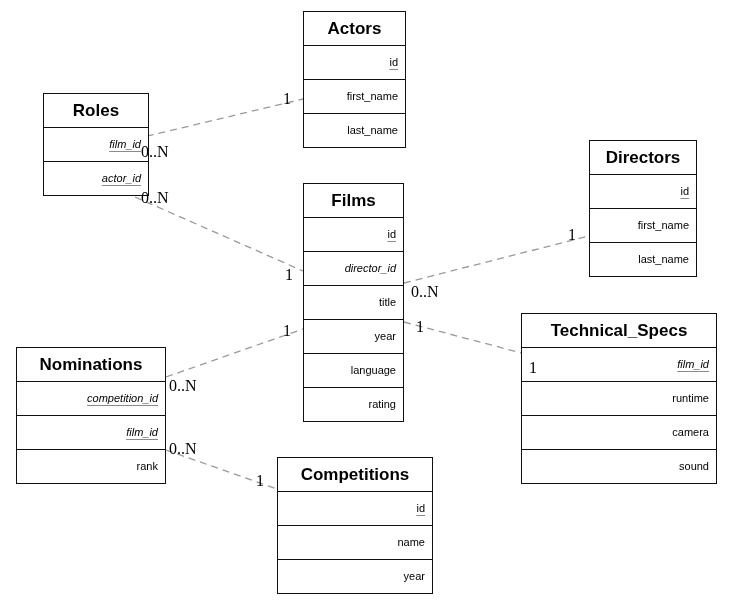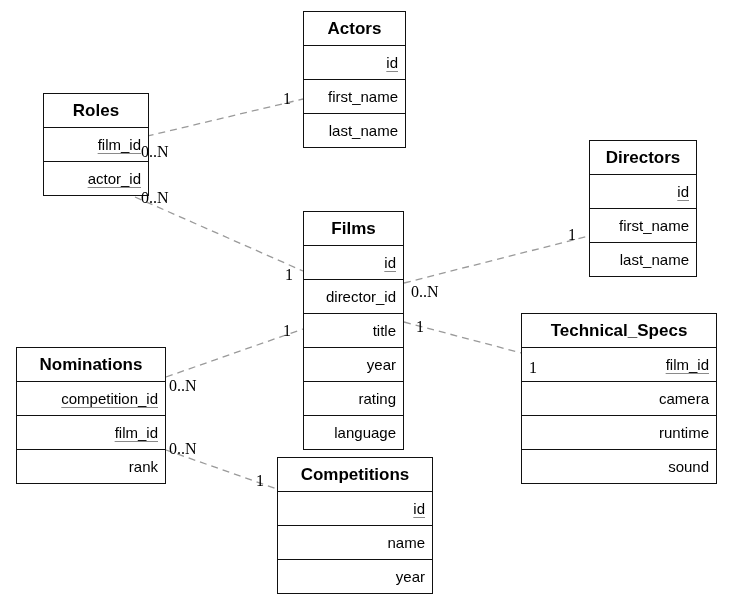--- a/index.html
+++ b/index.html
@@ -24,25 +24,25 @@
     font-weight:bold;
     font-size:17px;
     color:#000000;
     white-space:nowrap;
   }
   .erow{
     height:33px;line-height:33px;
     border-top:1px solid #111111;
     text-align:right;
     padding-right:7px;
-    font-size:15px;
+    font-size:11px;
     color:#000000;
     white-space:nowrap;
   }
-  .erow.i{}
+  .erow.i{font-style:italic;}
   .erow.u{
     text-decoration:underline;
     text-decoration-color:#8a8a8a;
     text-underline-offset:3px;
   }
   .card{
     position:absolute;
     font-family:"Liberation Serif", serif;
     font-size:16px;
     line-height:16px;
@@ -72,28 +72,28 @@
     <div class="erow">first_name</div>
     <div class="erow">last_name</div>
   </div>
 
   <div class="entity" style="left:43px;top:93px;width:106px;">
     <div class="etitle">Roles</div>
     <div class="erow i u">film_id</div>
     <div class="erow i u">actor_id</div>
   </div>
 
-  <div class="entity" style="left:303px;top:183px;width:101px;margin-top:28px;">
+  <div class="entity" style="left:303px;top:183px;width:101px;">
     <div class="etitle">Films</div>
     <div class="erow u">id</div>
     <div class="erow i">director_id</div>
     <div class="erow">title</div>
     <div class="erow">year</div>
+    <div class="erow">language</div>
     <div class="erow">rating</div>
-    <div class="erow">language</div>
   </div>
 
   <div class="entity" style="left:589px;top:140px;width:108px;">
     <div class="etitle">Directors</div>
     <div class="erow u">id</div>
     <div class="erow">first_name</div>
     <div class="erow">last_name</div>
   </div>
 
   <div class="entity" style="left:16px;top:347px;width:150px;">
@@ -106,22 +106,22 @@
   <div class="entity" style="left:277px;top:457px;width:156px;">
     <div class="etitle">Competitions</div>
     <div class="erow u">id</div>
     <div class="erow">name</div>
     <div class="erow">year</div>
   </div>
 
   <div class="entity" style="left:521px;top:313px;width:196px;">
     <div class="etitle">Technical_Specs</div>
     <div class="erow i u">film_id</div>
+    <div class="erow">runtime</div>
     <div class="erow">camera</div>
-    <div class="erow">runtime</div>
     <div class="erow">sound</div>
   </div>
 
   <span class="card" style="left:141px;top:144px;">0..N</span>
   <span class="card" style="left:283px;top:91px;">1</span>
 
   <span class="card" style="left:141px;top:190px;">0..N</span>
   <span class="card" style="left:285px;top:267px;">1</span>
 
   <span class="card" style="left:411px;top:284px;">0..N</span>

